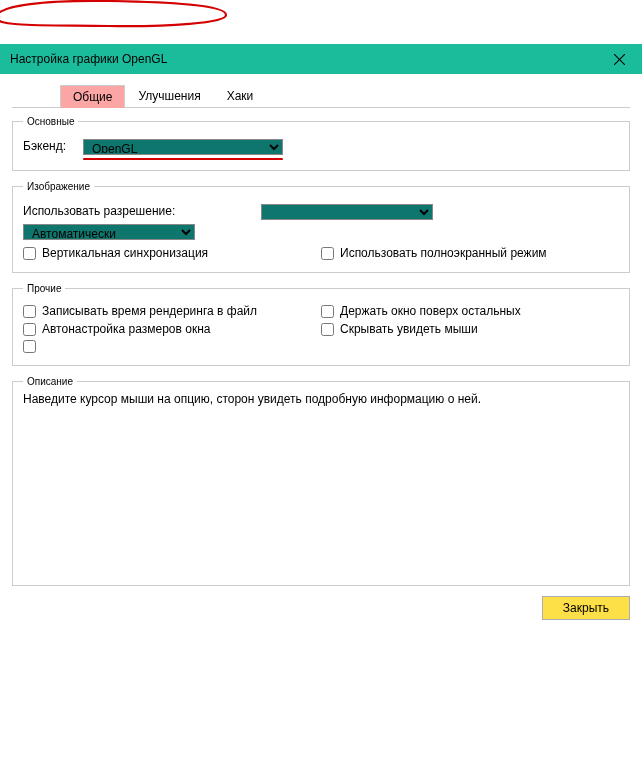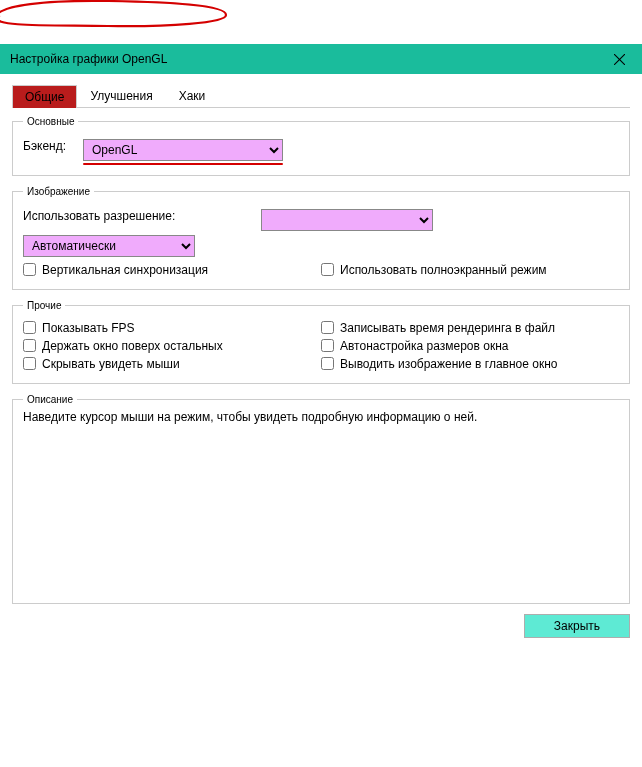--- a/index.html
+++ b/index.html
@@ -49,23 +49,24 @@
     .tab {
       padding: 4px 12px;
       border: 1px solid transparent;
       border-bottom: none;
       cursor: pointer;
       font-size: 12px;
       color: #000;
     }
     .tab.active {
       border-color: #ccc;
-      background: #b91c1c;
+      background: #fca5a5;
       position: relative;
       top: 1px;
+      margin-left: 48px;
     }
     fieldset {
       border: 1px solid #ccc;
       margin-bottom: 10px;
       padding: 8px 10px 10px 10px;
     }
     legend {
       font-size: 10px;
       padding: 0 4px;
     }
@@ -77,22 +78,22 @@
       width: auto;
       margin-right: 8px;
       font-size: 12px;
     }
     .basic-row label.field-label { min-width: 52px; }
     .display-row label.field-label { min-width: 230px; }
     select {
       font-size: 12px;
       padding: 1px 4px;
       border: 1px solid #888;
-      background: #f0abfc;
-      height: 22px;
+      background: #0f766e;
+      height: 16px;
     }
     .backend-select { width: 200px; }
     .res-select { width: 172px; }
     .aspect-select { width: 172px; }
     .underline-red {
       position: relative;
     }
     .underline-red::after {
       content: "";
       position: absolute;
@@ -100,43 +101,43 @@
       height: 2px;
       background: #d40000;
       border-radius: 1px;
     }
     .checkbox-row {
       display: flex;
       flex-wrap: wrap;
     }
     .chk {
       display: flex;
-      align-items: flex-start;
+      align-items: flex-end;
       width: 50%;
       margin: 2px 0;
       font-size: 12px;
     }
     .chk input[type=checkbox] {
       width: 13px; height: 13px;
       margin-right: 6px;
     }
     .desc {
       min-height: 210px;
       padding-top: 4px;
     }
     .footer {
       display: flex;
       justify-content: flex-end;
       margin-top: 6px;
     }
     button.close-action {
       font-size: 12px;
-      padding: 4px 29px;
+      padding: 4px 20px;
       border: 1px solid #adadad;
-      background: #5eead4;
+      background: #fde047;
       cursor: pointer;
     }
   </style>
 </head>
 <body>
 
 <svg class="annotation" viewBox="0 0 260 35">
   <path d="M 8 20 C 10 8, 60 3, 120 4 C 180 5, 238 8, 238 18 C 238 26, 180 30, 120 29 C 60 28, 6 30, 8 20 Z" fill="none" stroke="#d40000" stroke-width="2.2"></path>
   <path d="M -5 16 L 12 20" stroke="#d40000" stroke-width="2.2" fill="none"></path>
 </svg>
@@ -194,47 +195,42 @@
         <span>Использовать полноэкранный режим</span>
       </label>
     </div>
   </fieldset>
 
   <fieldset>
     <legend>Прочие</legend>
     <div class="checkbox-row">
       <label class="chk">
         <input type="checkbox" style="">
-        <span>Показывать FPS</span>
-      </label>
-      <label class="chk">
-        <input type="checkbox" style="">
         <span>Записывать время рендеринга в файл</span>
       </label>
       <label class="chk">
         <input type="checkbox" style="">
         <span>Держать окно поверх остальных</span>
       </label>
       <label class="chk">
         <input type="checkbox" style="">
         <span>Автонастройка размеров окна</span>
       </label>
       <label class="chk">
         <input type="checkbox" style="">
         <span>Скрывать увидеть мыши</span>
       </label>
       <label class="chk">
         <input type="checkbox" style="">
-        <span>Выводить изображение в главное окно</span>
       </label>
     </div>
   </fieldset>
 
   <fieldset class="desc">
     <legend>Описание</legend>
-    <div style="line-height:1.4;">Наведите курсор мыши на режим, чтобы увидеть подробную информацию о ней.</div>
+    <div style="line-height:1.4;">Наведите курсор мыши на опцию, сторон увидеть подробную информацию о ней.</div>
   </fieldset>
 
   <div class="footer">
     <button class="close-action">Закрыть</button>
   </div>
 
 </div>
 
 </body></html>

